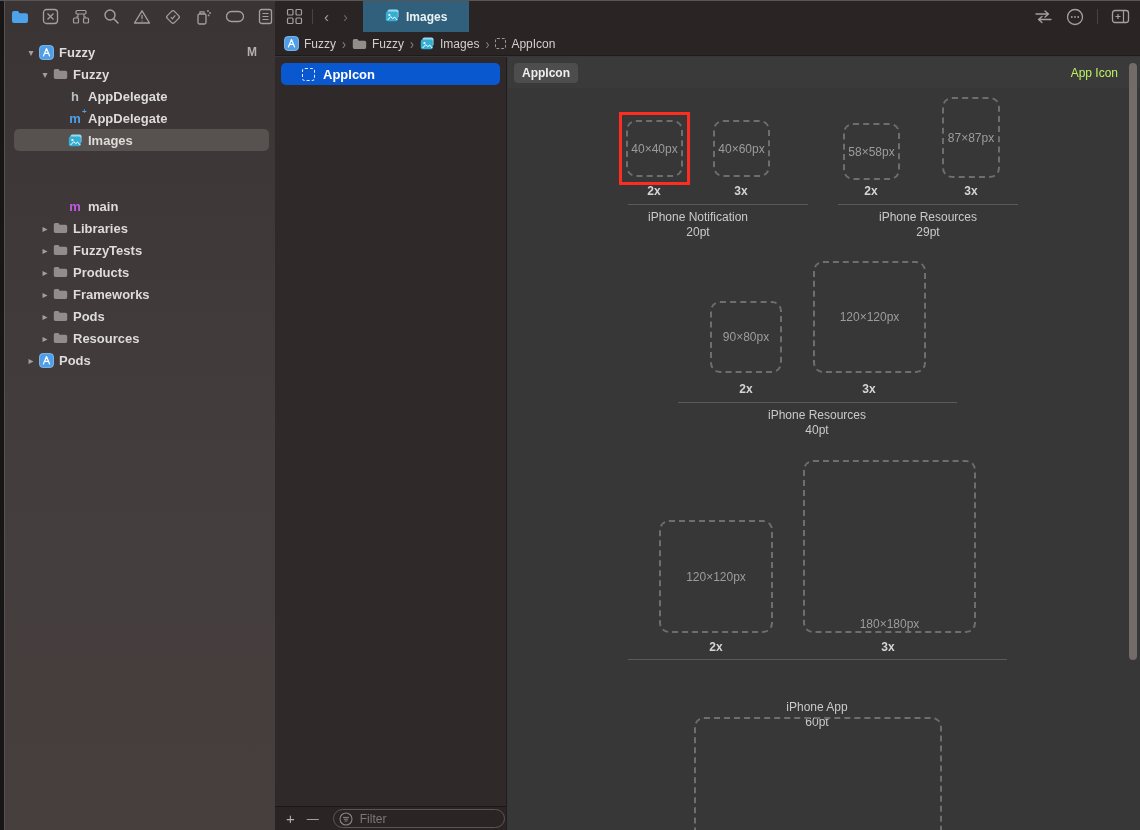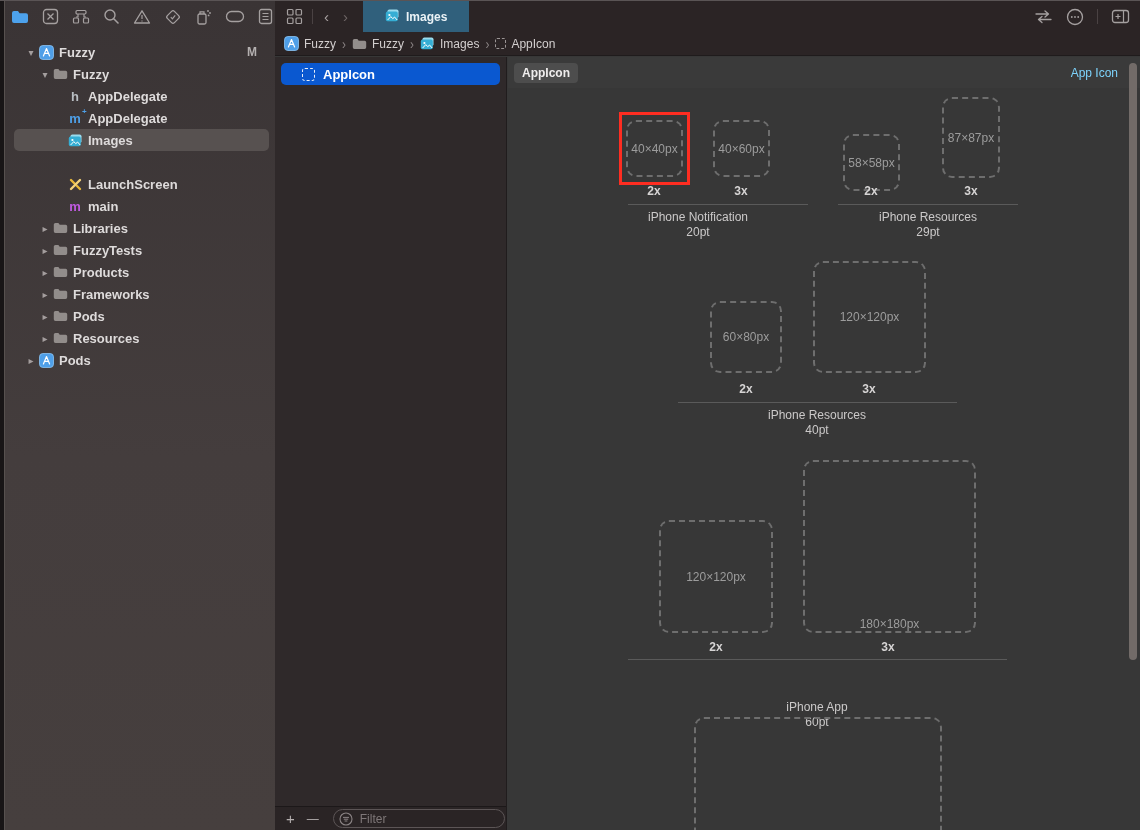--- a/index.html
+++ b/index.html
@@ -47,21 +47,21 @@
   #btn-add,#btn-remove{font-size:15px;line-height:1;padding:0 6px;cursor:default;}
   #btn-add{margin-left:5px;}
   #filter-field{margin-left:8px;width:172px;height:19px;border:1px solid #5c5556;border-radius:10px;background:transparent;
     display:flex;align-items:center;gap:5px;padding-left:5px;}
   #filter-input{flex:1;border:none;outline:none;background:transparent;color:#cfc9c9;font-size:12px;width:120px;}
   #filter-input::placeholder{color:#7e7778;}
   
   #editor{position:absolute;left:508px;top:57px;width:632px;height:773px;background:#373737;overflow:hidden;}
   #editor-header{position:absolute;left:0;top:0;width:632px;height:31px;background:#3a3a3a;display:flex;align-items:center;}
   #editor-chip{margin-left:6px;background:#4d4d4d;border-radius:4px;padding:3px 8px;color:#efeded;font-size:12px;font-weight:700;}
-  #editor-right-label{margin-left:auto;margin-right:22px;color:#7dd3fc;font-size:12px;}
+  #editor-right-label{margin-left:auto;margin-right:22px;color:#bef264;font-size:12px;}
   .slot{position:absolute;border:2px dashed #6e6e6e;border-radius:10px;display:flex;align-items:center;justify-content:center;
     color:#9c9c9c;font-size:12px;}
   .red-box{position:absolute;border:3px solid var(--selred,#fe2d21);}
   .scale-lbl{position:absolute;width:44px;text-align:center;color:#d6d4d4;font-size:12px;font-weight:700;}
   .grp-line{position:absolute;height:1px;background:#5a5a5a;}
   .grp-label{position:absolute;width:200px;text-align:center;color:#cbc9c9;font-size:12px;line-height:15px;}
   #scrollbar{position:absolute;left:1129px;top:63px;width:8px;height:597px;background:#7c7471;border-radius:4px;opacity:.85;z-index:45;}
   svg{overflow:visible;}
 </style>
 </head>
@@ -170,29 +170,20 @@
           <span class="tree-ic" style="margin-left:62px;">
             <svg width="15" height="13" viewBox="0 0 15 13">
               <rect x="2.5" y="0.5" width="11" height="8.5" rx="1.8" fill="#9adcee"></rect>
               <rect x="0.8" y="2.6" width="12" height="9.6" rx="1.8" fill="#35aed4"></rect>
               <circle cx="4.4" cy="6" r="1.1" fill="#fff"></circle>
               <path d="M2.6 11 l3.2-3.4 2 2.1 1.7-1.7 2.7 3" fill="none" stroke="#fff" stroke-width="1"></path>
             </svg>
           </span>
           <span class="tree-label">Images</span>
         </div>
-        <div class="tree-row" style="top: 141px;">
-          <span class="tree-ic" style="margin-left:62px;">
-            <svg width="13" height="13" viewBox="0 0 13 13">
-              <path d="M2 2 L11 11" stroke="#e8b83a" stroke-width="2.4" stroke-linecap="round"></path>
-              <path d="M11 2 L2 11" stroke="#f3d27a" stroke-width="2.4" stroke-linecap="round"></path>
-            </svg>
-          </span>
-          <span class="tree-label">LaunchScreen</span>
-        </div>
         <div class="tree-row" style="top: 163px;">
           <span class="tree-ic" style="margin-left:62px;">
             <span style="color:#c05ae0;font-size:13px;font-weight:700;">m</span>
           </span>
           <span class="tree-label">main</span>
         </div>
         <div class="tree-row" style="top: 185px;">
           <span class="disc" style="margin-left:33px;">▸</span>
           <span class="tree-ic">
             <svg width="15" height="12" viewBox="0 0 15 12">
@@ -381,35 +372,35 @@
         <div class="scale-lbl" style="left: 124px; top: 127px;">2x</div>
         <div class="slot" style="left: 205px; top: 63px; width: 57px; height: 57px;">
           <span>40×60px</span>
         </div>
         <div class="scale-lbl" style="left: 211px; top: 127px;">3x</div>
         <div class="grp-line" style="left: 120px; top: 147px; width: 180px;"></div>
         <div class="grp-label" style="left: 90px; top: 153px;">
           <div>iPhone Notification</div>
           <div>20pt</div>
         </div>
-        <div class="slot" style="left: 335px; top: 77px; width: 57px; height: 57px;">
+        <div class="slot" style="left: 335px; top: 66px; width: 57px; height: 57px;">
           <span>58×58px</span>
         </div>
         <div class="scale-lbl" style="left: 341px; top: 127px;">2x</div>
         <div class="slot" style="left: 434px; top: 40px; width: 58px; height: 81px;">
           <span>87×87px</span>
         </div>
         <div class="scale-lbl" style="left: 441px; top: 127px;">3x</div>
         <div class="grp-line" style="left: 330px; top: 147px; width: 180px;"></div>
         <div class="grp-label" style="left: 320px; top: 153px;">
           <div>iPhone Resources</div>
           <div>29pt</div>
         </div>
         <div class="slot" style="left: 202px; top: 244px; width: 72px; height: 72px;">
-          <span>60×80px</span>
+          <span>90×80px</span>
         </div>
         <div class="scale-lbl" style="left: 216px; top: 325px;">2x</div>
         <div class="slot" style="left: 305px; top: 204px; width: 113px; height: 112px;">
           <span>120×120px</span>
         </div>
         <div class="scale-lbl" style="left: 339px; top: 325px;">3x</div>
         <div class="grp-line" style="left: 170px; top: 345px; width: 279px;"></div>
         <div class="grp-label" style="left: 209px; top: 351px;">
           <div>iPhone Resources</div>
           <div>40pt</div>

